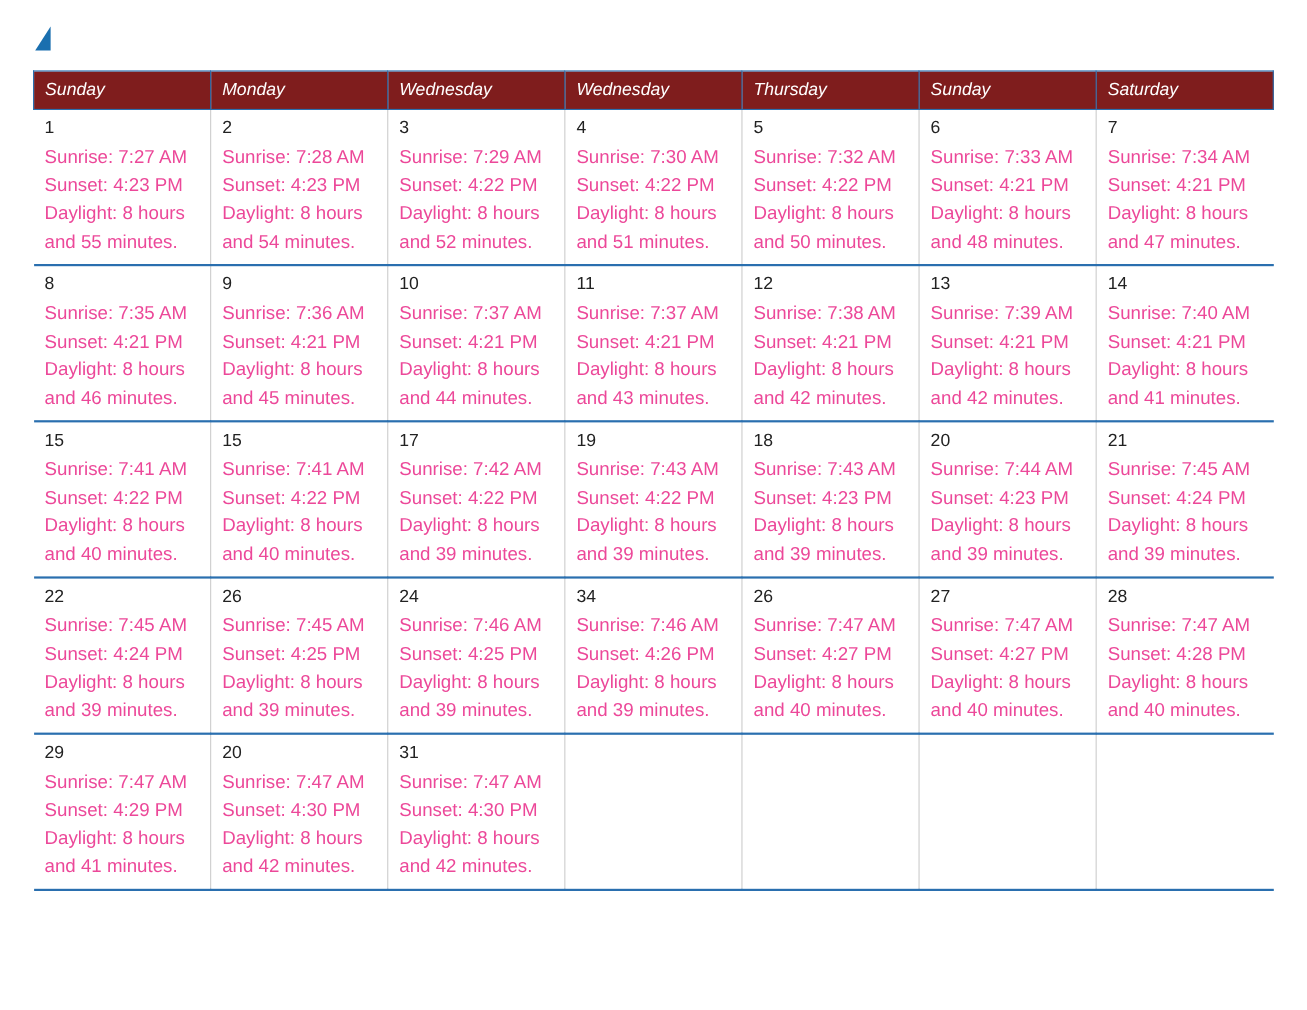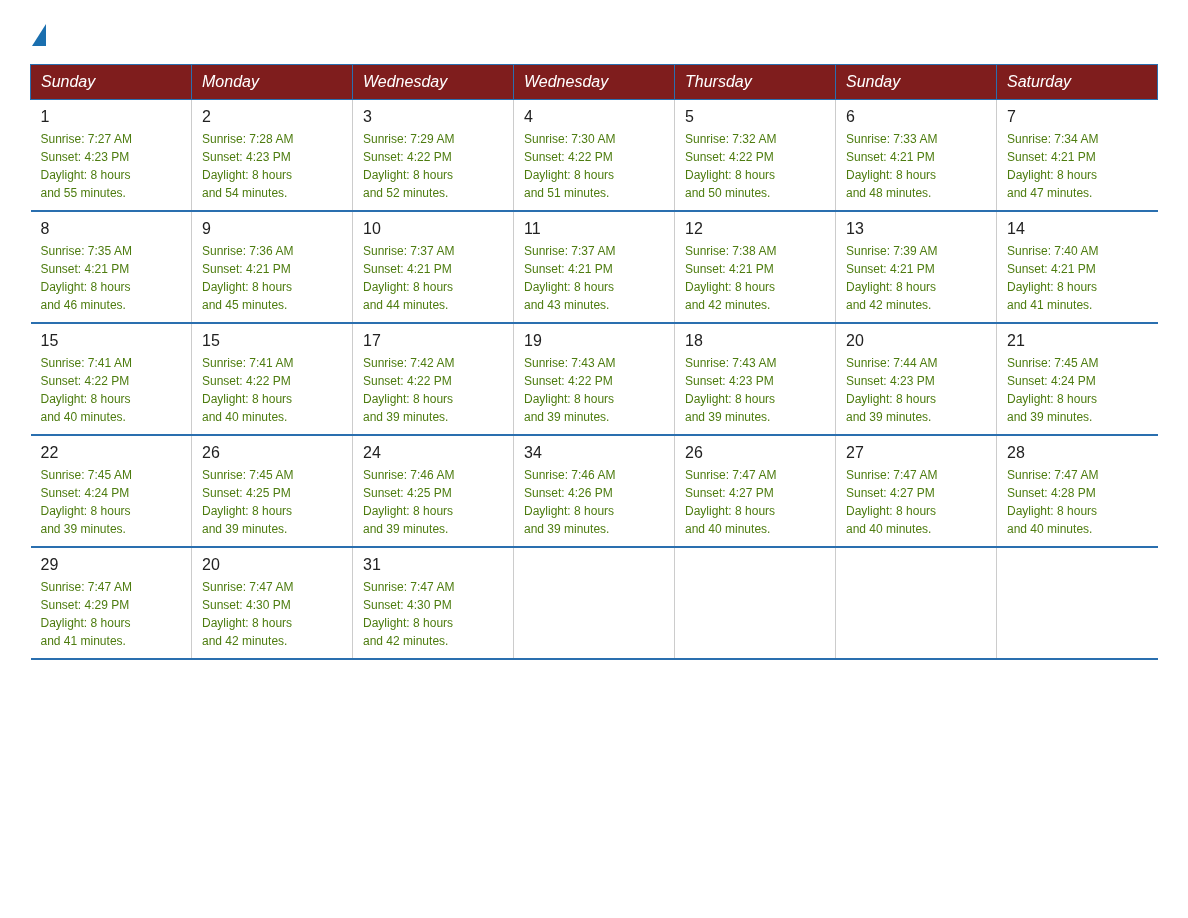--- a/index.html
+++ b/index.html
@@ -90,23 +90,23 @@
     tbody td:last-child {
       border-right: none;
     }
     .day-number {
       font-size: 16px;
       font-weight: normal;
       display: block;
       margin-bottom: 4px;
     }
     .day-info {
-      font-size: 12px;
+      font-size: 17px;
       line-height: 1.5;
-      color: #4d7c0f;
+      color: #ec4899;
     }
     .empty-cell {
       background: #fff;
     }
   </style>
 </head>
 <body>
 
 <div class="header">
   <div class="logo">

